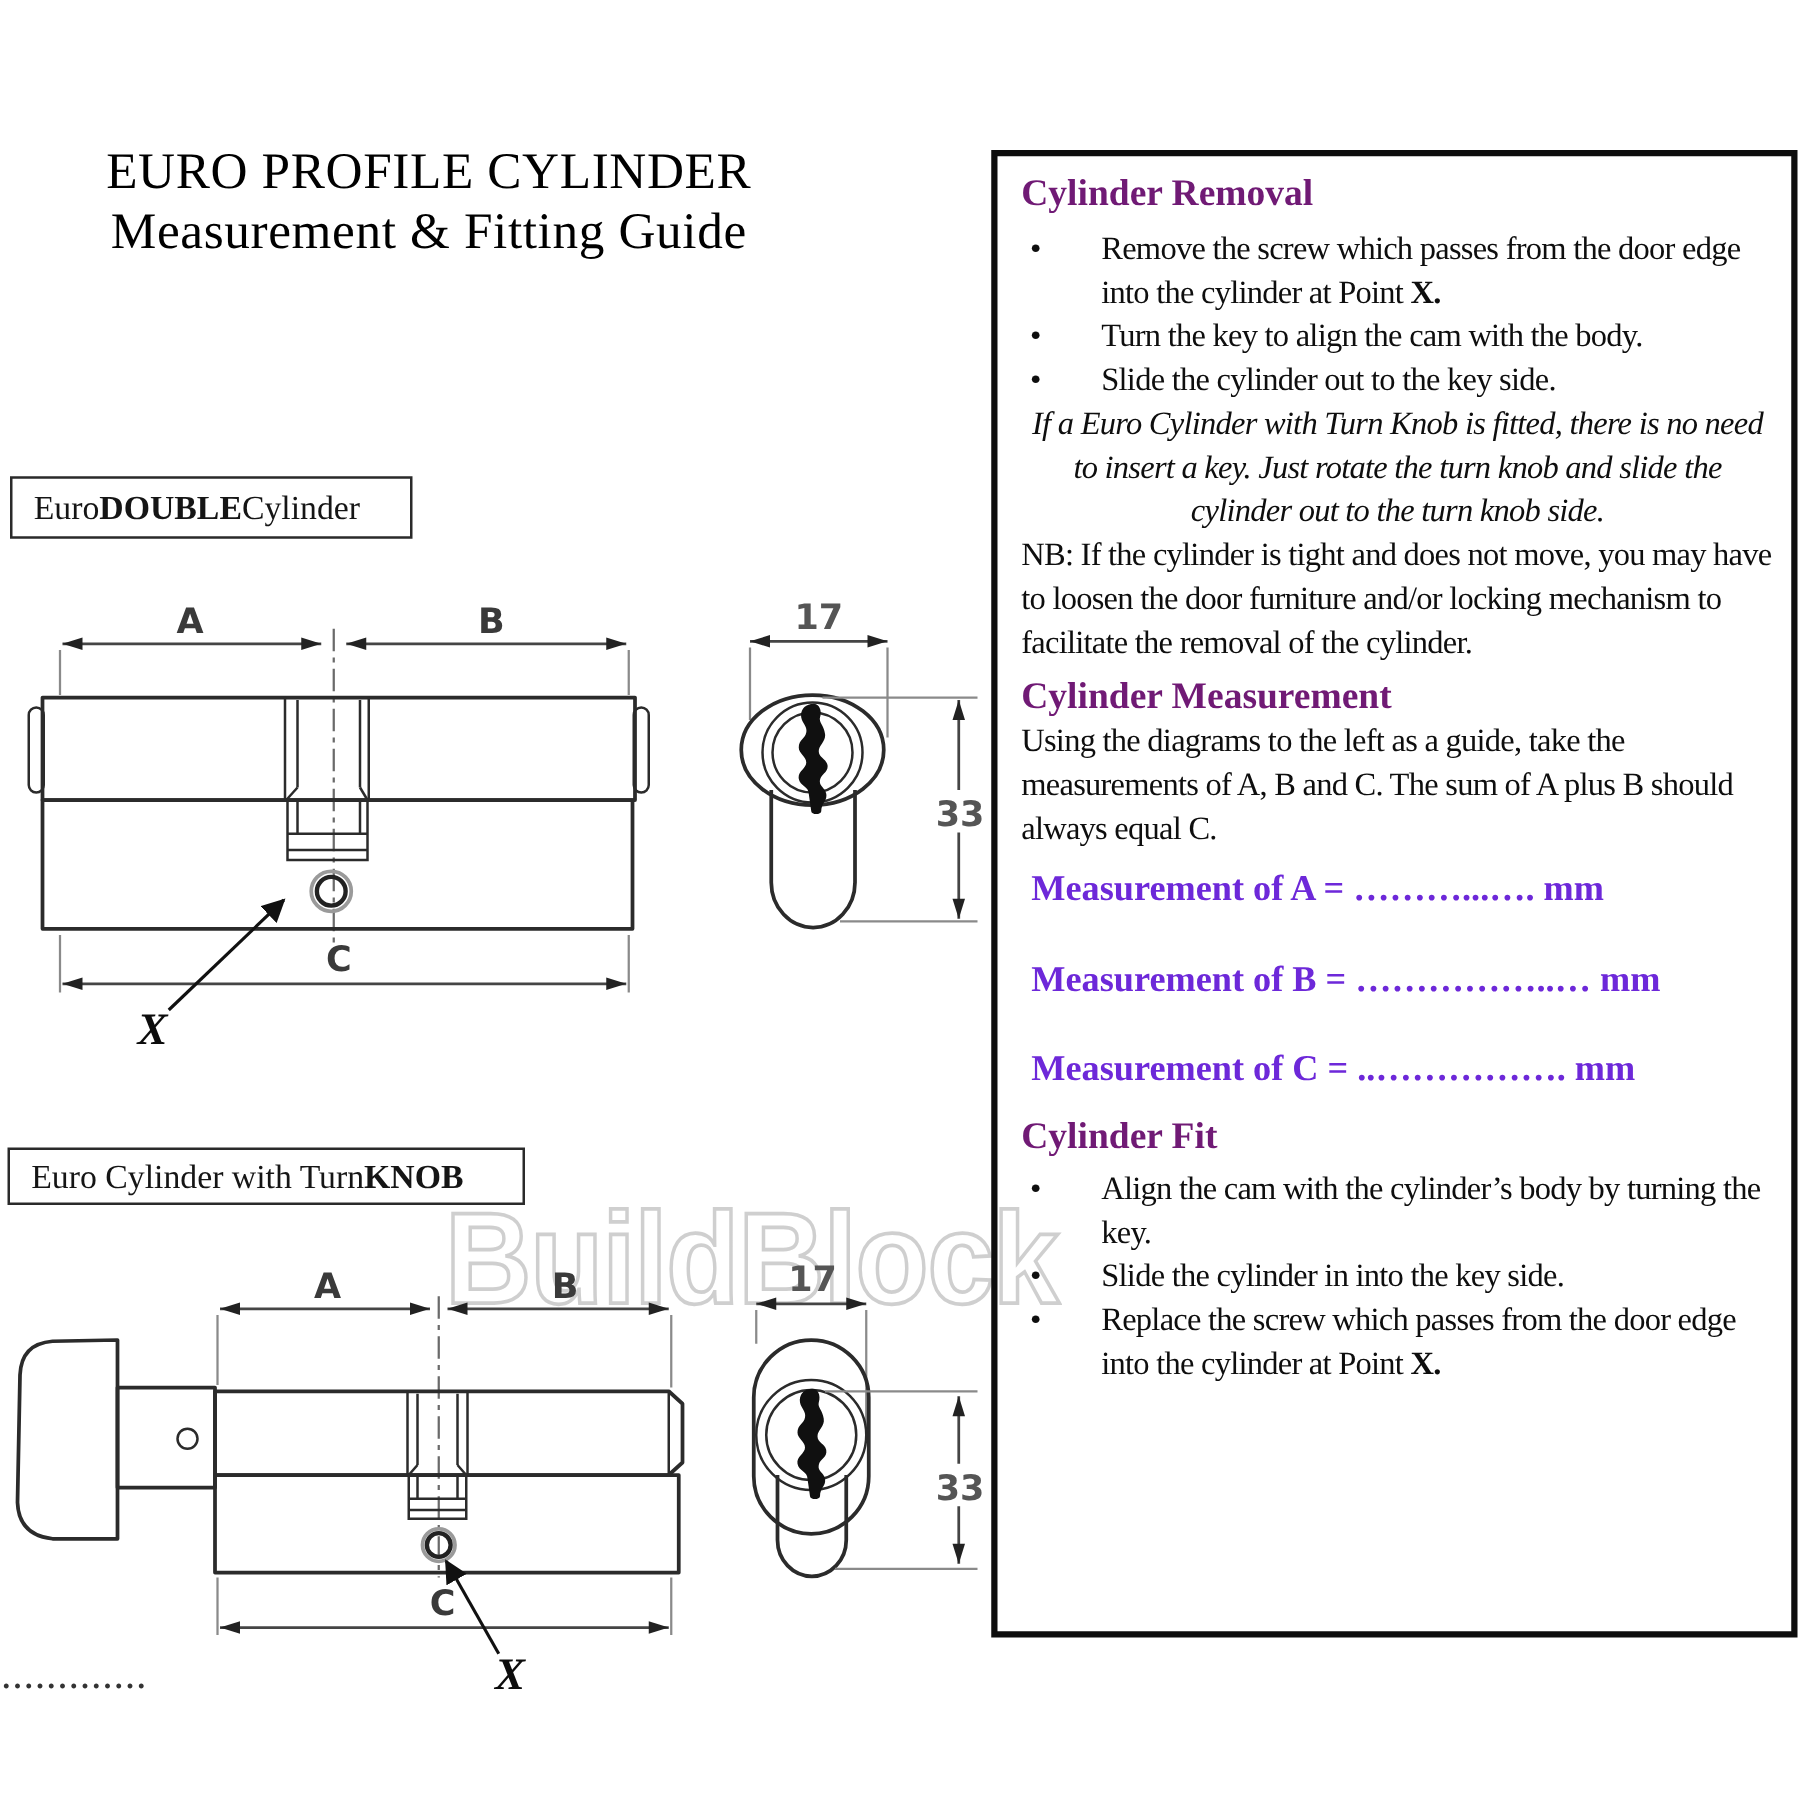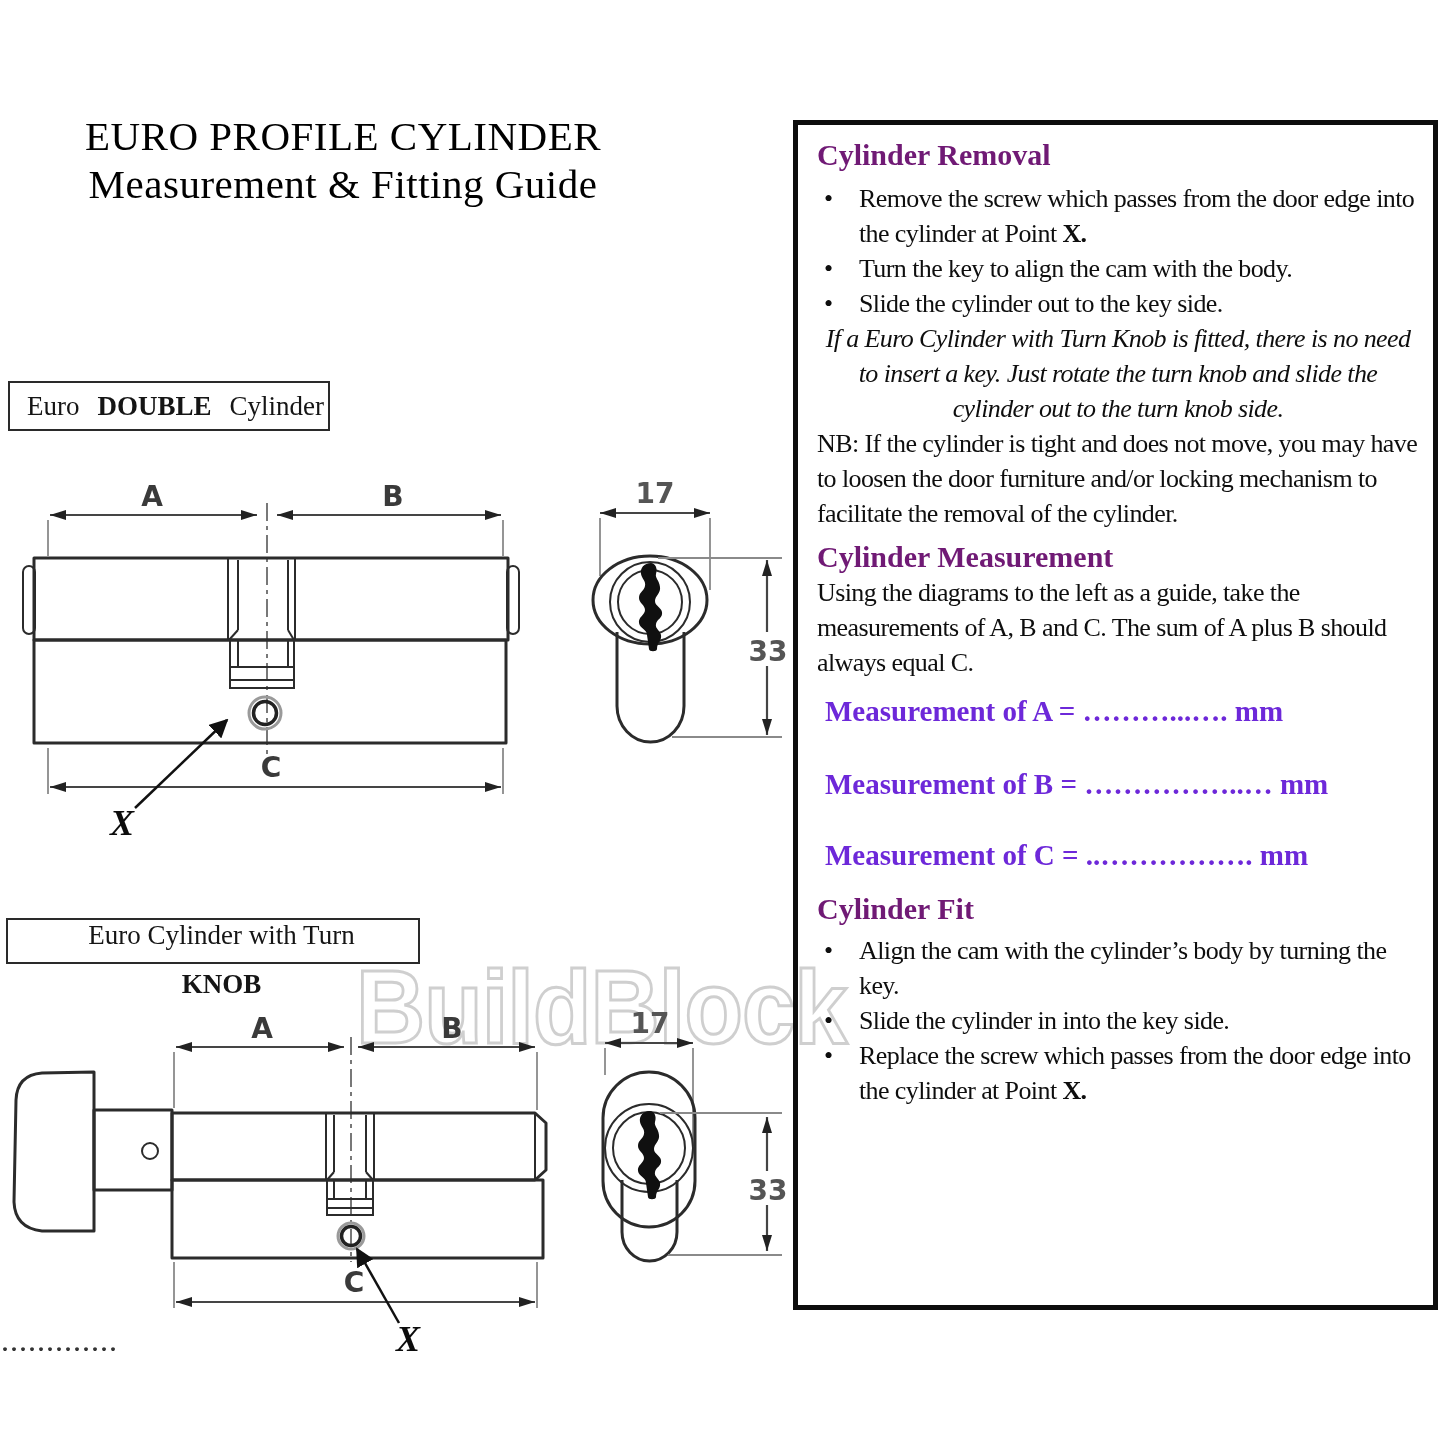--- a/index.html
+++ b/index.html
@@ -5,23 +5,23 @@
   html,body{margin:0;padding:0;background:#ffffff;}
   #page{position:relative;width:1445px;height:1445px;background:#ffffff;overflow:hidden;
         font-family:"Liberation Serif",serif;color:#111;}
 
   
   #title{position:absolute;left:48px;top:112px;width:590px;text-align:center;
          font-size:41px;line-height:48px;letter-spacing:.5px;color:#000000;}
 
   
   .labelbox{position:absolute;border:2px solid #2a2a2a;background:#fff;
-            font-size:27px;color:#151515;display:flex;align-items:center;padding-left:17px;box-sizing:border-box;gap:18px;}
+            font-size:27px;color:#151515;display:flex;align-items:center;padding-left:17px;box-sizing:border-box;}
   #box-double{left:8px;top:381px;width:322px;height:50px;}
-  #box-knob{left:6px;top:918px;width:414px;height:46px;flex-direction:column;}
+  #box-knob{left:6px;top:918px;width:414px;height:46px;}
 
   
   #watermark{position:absolute;left:356px;top:948px;z-index:1;
              font-family:"Liberation Sans",sans-serif;font-weight:bold;font-size:104px;
              letter-spacing:-1px;transform:scaleX(.92);transform-origin:left center;
              color:rgba(255,255,255,.45);-webkit-text-stroke:3px rgba(168,168,168,.55);}
 
   
   #drawings{position:absolute;left:0;top:440px;width:810px;height:960px;z-index:2;}
   .outline{fill:none;stroke:#2b2b2b;stroke-width:3;stroke-linejoin:round;}
@@ -38,21 +38,21 @@
   .keyfill{fill:#101010;stroke:none;}
 
   
   #panel{position:absolute;left:793px;top:120px;width:645px;height:1190px;z-index:3;
          border:5px solid #0d0d0d;box-sizing:border-box;padding:12px 14px 0 19px;background:transparent;}
   #panel p, #panel li{font-size:26px;line-height:35px;letter-spacing:-.6px;color:#0e0e0e;margin:0;}
   .phead{font-size:30px;line-height:36px;font-weight:bold;letter-spacing:0;color:#701a75;margin:0;}
   .blist{list-style:none;margin:8px 0 0 0;padding:0;}
   .blist li{display:flex;}
   .blist .bdot{width:42px;padding-left:7px;box-sizing:border-box;}
-  .blist .btxt{flex:1;}
+  .blist .btxt{flex:1;margin-left:22px;}
   #note-italic{font-style:italic;font-size:27px;line-height:36px;margin-top:12px;text-align:center;}
   #note-nb{margin-top:4px;}
   #head-measure{margin-top:8px;}
   .mrow{font-size:29px;line-height:35px;font-weight:bold;letter-spacing:0;color:#6d28d9;padding-left:8px;}
   #mrow-a{margin-top:14px;}
   #mrow-b{margin-top:38px;}
   #mrow-c{margin-top:36px;}
   #note-flush{margin-top:64px;}
   #head-fit{margin-top:18px;}
   #fit-list{margin-top:6px;}

